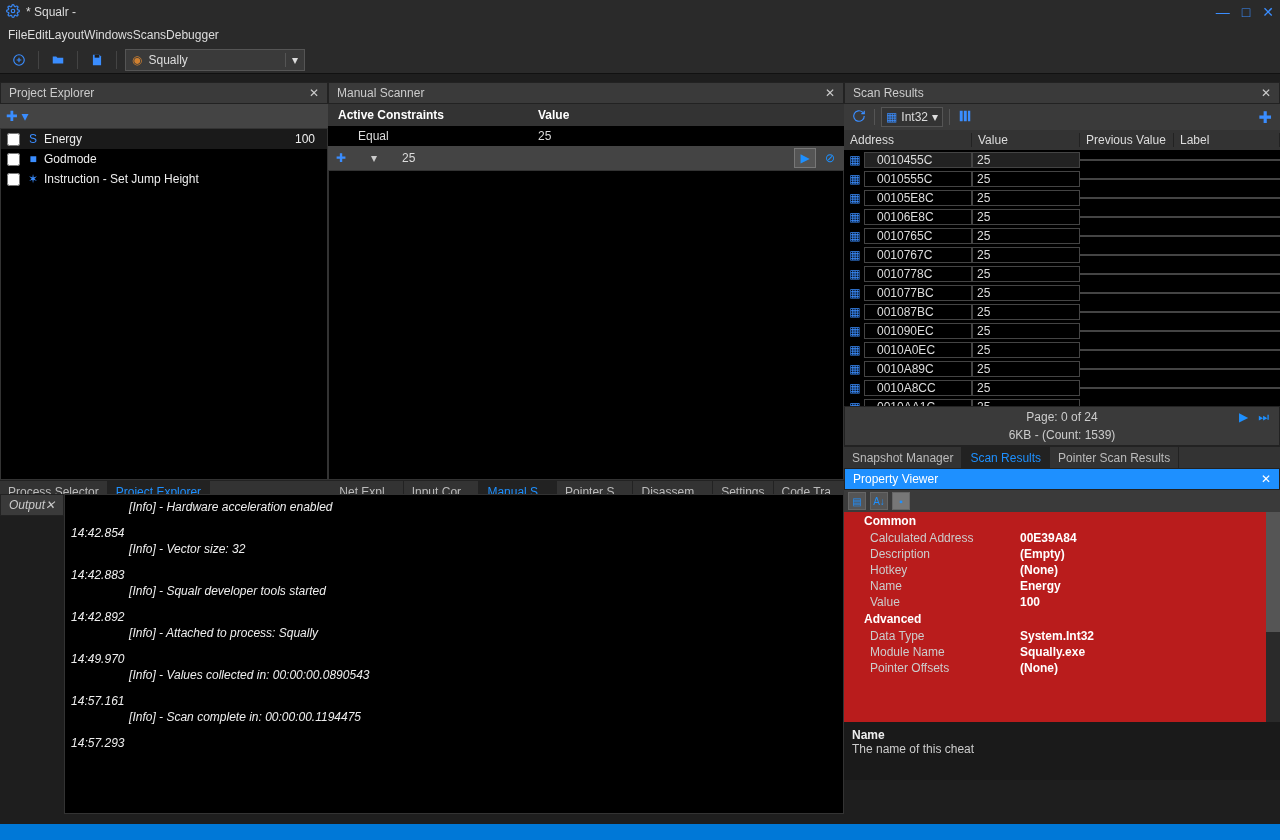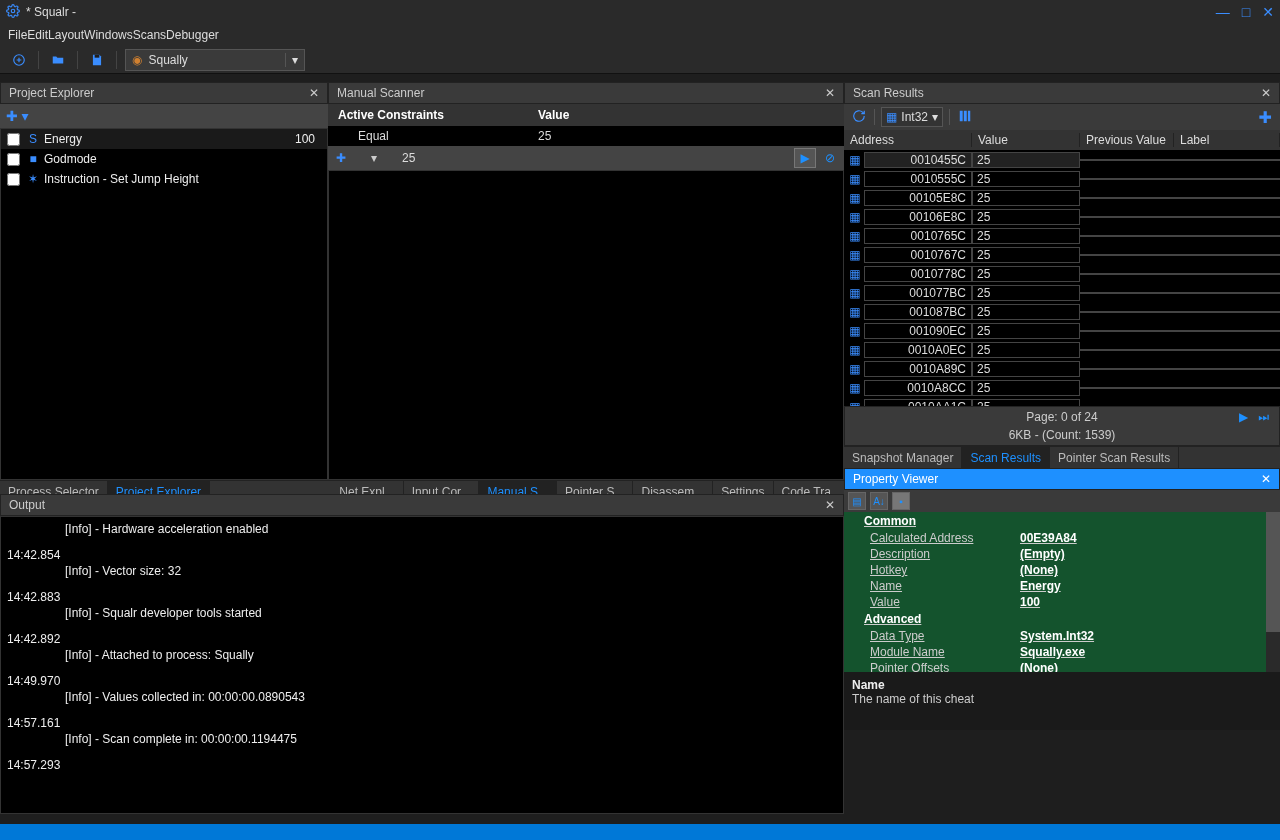--- a/index.html
+++ b/index.html
@@ -56,38 +56,38 @@
 
 .sr-toolbar { height: 26px; background: #3a3a3a; display: flex; align-items: center; padding: 0 6px; gap: 6px; }
 .sr-toolbar .btn { color: #3a8dff; cursor: pointer; padding: 0 2px;}
 .sr-toolbar .type { display:flex; align-items:center; gap:4px; color:#ddd; background:#333; padding: 2px 4px; border:1px solid #555;}
 .sr-toolbar .spacer { flex: 1; }
 .sr-head { height: 20px; background: #333; display: flex; align-items: center; color: #ddd; }
 .sr-head div { border-right: 1px solid #222; padding: 0 6px; }
 .sr-body { height: 256px; overflow-y: auto; background: #000; }
 .sr-row { height: 19px; display: flex; align-items: center; color: #ddd; }
 .sr-row .ic { width: 18px; text-align: center; color: #3a8dff; margin-left:2px;}
-.sr-row .addr { width: 108px; border: 1px solid #444; padding: 0 5px; text-align: right; }
+.sr-row .addr { width: 108px; border: 1px solid #444; padding: 0 12px; }
 .sr-row .valc { width: 108px; border: 1px solid #444; padding: 0 4px; }
 .sr-row .prev { width: 94px; border: 1px solid #444; }
 .sr-row .lab { flex: 1; border: 1px solid #444; }
 .sr-row.sel .addr, .sr-row.sel .valc { background:#222; }
 .sr-footer { height: 40px; background: #3a3a3a; border:1px solid #222;}
 .sr-page { display:flex; align-items:center; justify-content:center; height:20px; position:relative;}
 .sr-page .nav { position:absolute; right:10px; display:flex; gap:10px; color:#1e90ff;}
 .sr-count { text-align:center; height:20px; line-height:16px;}
 
 .out-body { padding: 4px 6px; background: #000; height: 100%; }
 .out-line { display: flex; gap: 8px; color: #eee; line-height: 16px; font-size: 12px; }
 .out-line .t { width: 50px; margin-top: 26px; }
 .out-line .lvl { }
 
 .pv-toolbar { height: 22px; background: #3a3a3a; display:flex; align-items:center; padding:0 4px; gap:4px;}
 .pv-toolbar .b { width:18px; height:18px; background:#555; border:1px solid #666; display:flex;align-items:center;justify-content:center; color:#1e90ff; font-size:10px;}
-.pv-body { background:#14532d; height:160px; overflow-y:auto; position:relative;text-decoration:underline;}
+.pv-body { background:#b91c1c; height:210px; overflow-y:auto; position:relative;}
 .pv-body .scroll-track { position:absolute; right:0; top:0; bottom:0; width:14px; background:#2a2a2a;}
 .pv-body .scroll-thumb { position:absolute; right:0; top:0; width:14px; height:120px; background:#555;}
 .pv-cat { font-weight:bold; color:#fff; padding:2px 0 2px 20px;}
 .pv-row { display:flex; padding: 1px 0 1px 26px;}
 .pv-row .k { width: 150px; color:#ccc;}
 .pv-row .v { color:#fff; font-weight:bold;}
 .pv-help { background:#1a1a1a; padding: 6px 8px; height:58px;}
 .pv-help .h1 { font-weight:bold; color:#eee;}
 .pv-help .h2 { color:#ccc;}
 
@@ -417,21 +417,21 @@
           <div class="v">(None)</div>
         </div>
       </div>
     <div class="pv-help">
       <div class="h1">Name</div>
       <div class="h2">The name of this cheat</div>
     </div>
   </div>
 </div>
 
-<div style="position:absolute; left:0; top:calc(24px + 22px + 28px + 398px + 22px); width:844px; height:320px; display:flex; flex-direction:column;">
+<div style="position:absolute; left:0; top:calc(24px + 22px + 28px + 398px + 22px); width:844px; height:320px; display:flex; flex-direction:row;font-style:italic;">
   <div class="panel-header">
     <span>Output</span>
     <span class="x">✕</span>
   </div>
   <div class="panel-body">
     <div class="out-body" id="out-lines">
         <div class="out-line">
           <span class="t">14:42.854</span>
           <span class="lvl">[Info] - Hardware acceleration enabled</span>
         </div>

